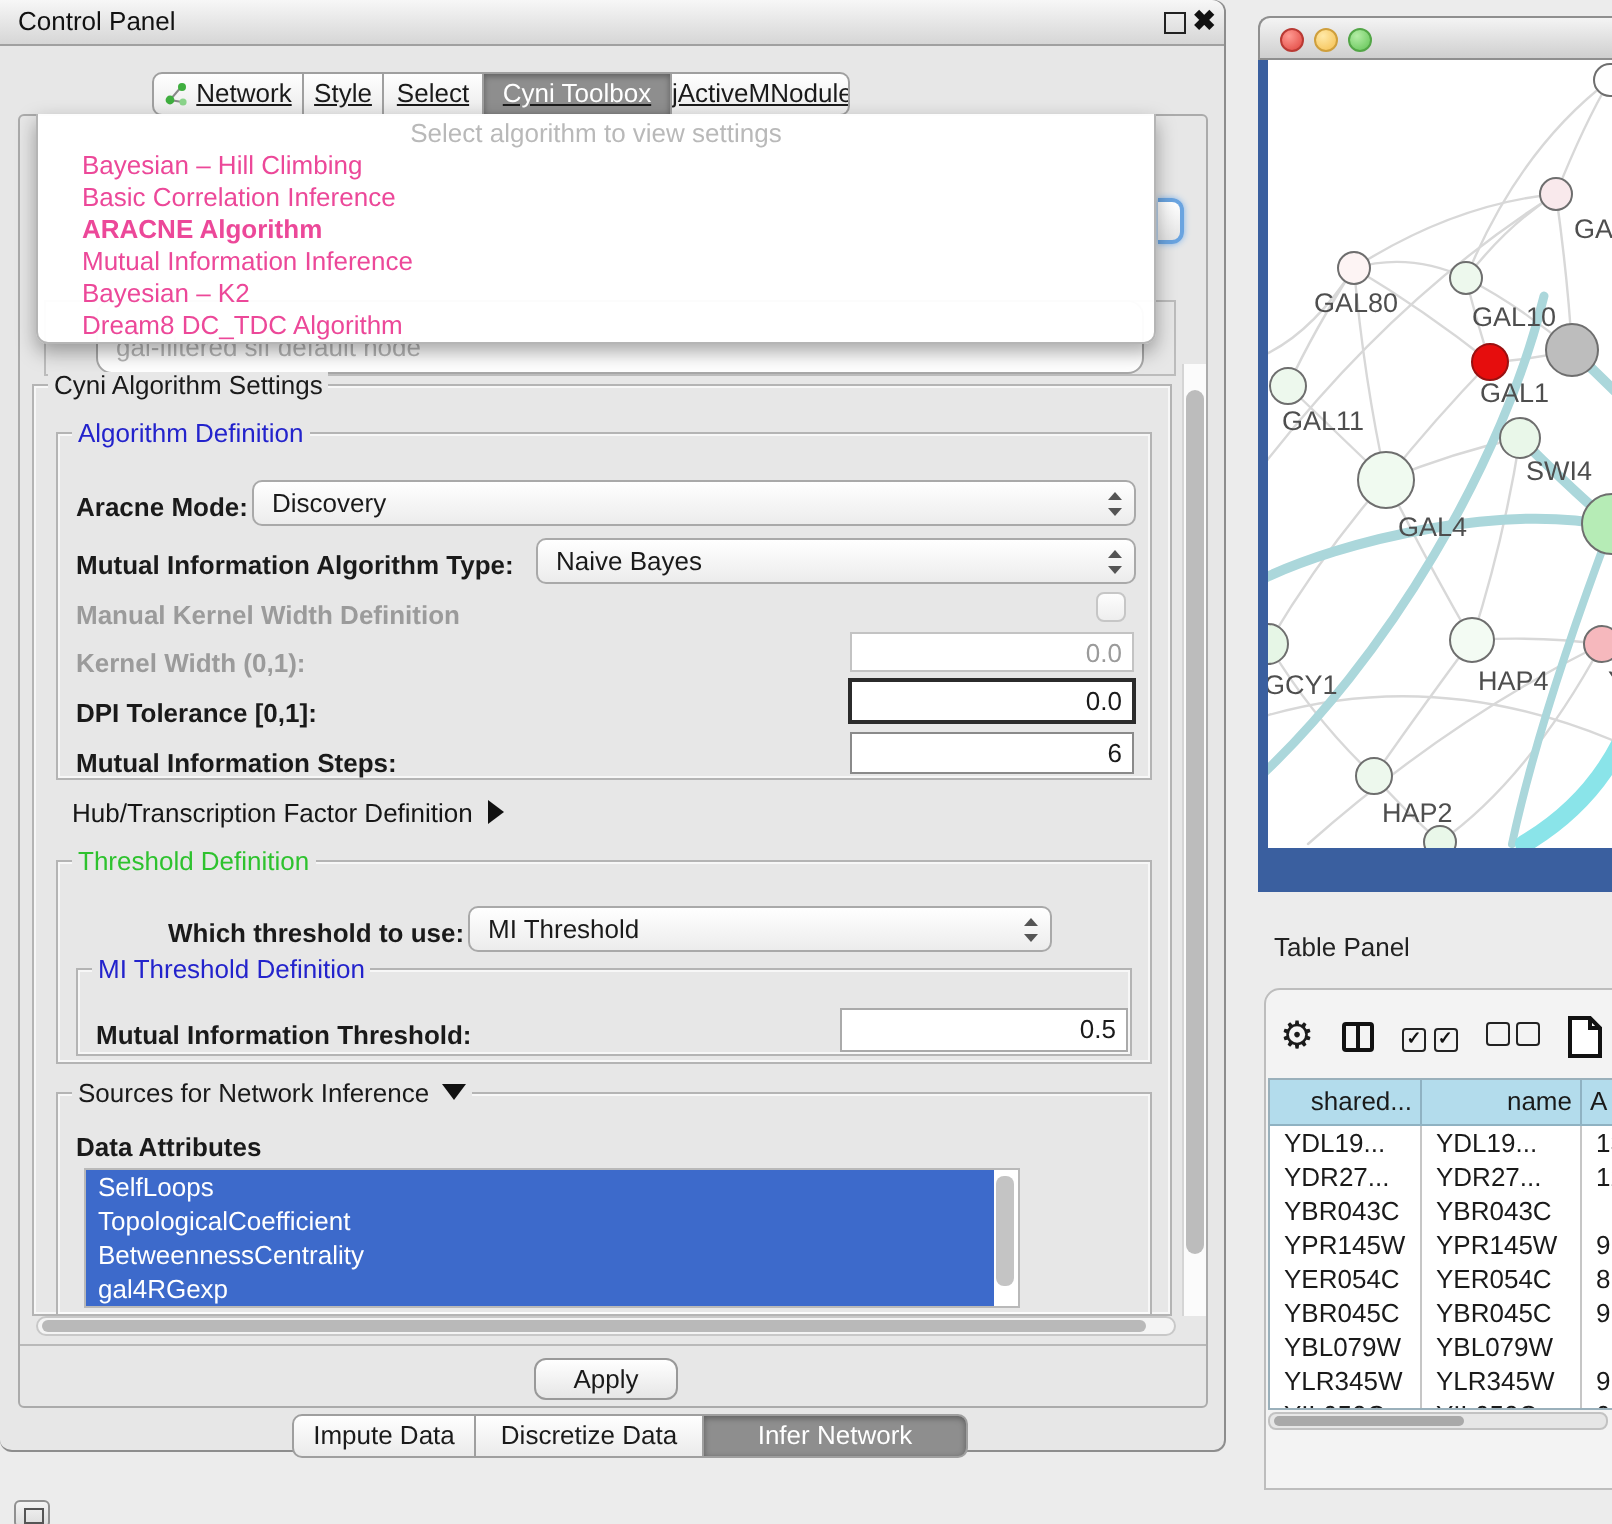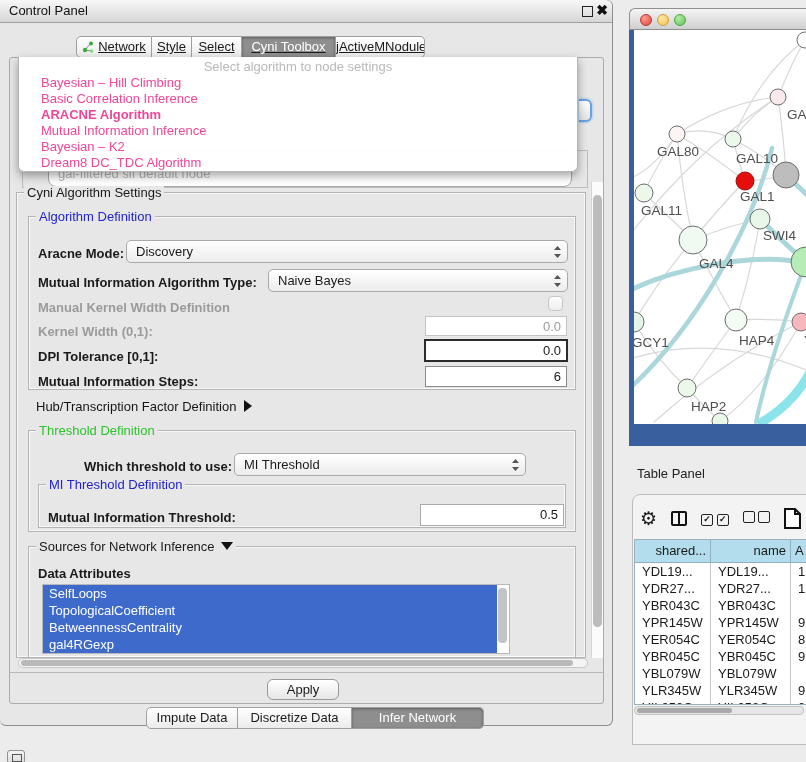--- a/index.html
+++ b/index.html
@@ -133,21 +133,21 @@
 </div>
 
 <div class="abs" id="content"></div>
 
 <div class="abs" id="frag-group"></div>
 <div class="abs" id="frag-combo"></div>
 <div class="abs" id="frag-combo-text">gal-filtered sif default node</div>
 <div class="abs" id="frag-focus"></div>
 
 <div class="abs" id="popup">
-  <div class="prompt">Select algorithm to node settings</div>
+  <div class="prompt">Select algorithm to view settings</div>
   <div class="pitem">Bayesian – Hill Climbing</div>
   <div class="pitem">Basic Correlation Inference</div>
   <div class="pitem bold">ARACNE Algorithm</div>
   <div class="pitem">Mutual Information Inference</div>
   <div class="pitem">Bayesian – K2</div>
   <div class="pitem">Dream8 DC_TDC Algorithm</div>
 </div>
 
 <div class="abs grp" style="left:16px;top:192px;width:570px;height:466px;"></div>
 <span class="gtitle" style="left:24px;top:186px;">Cyni Algorithm Settings</span>

